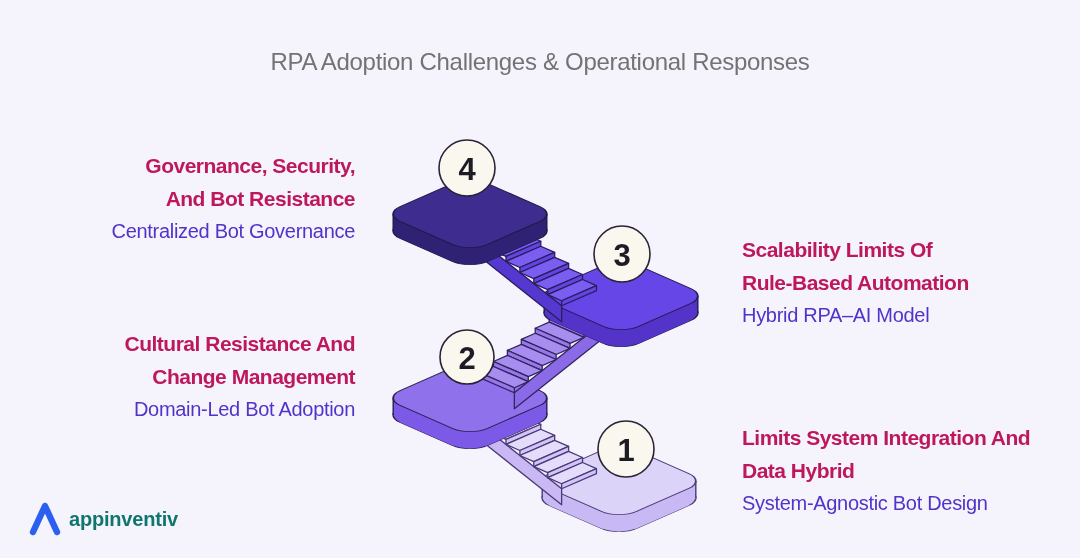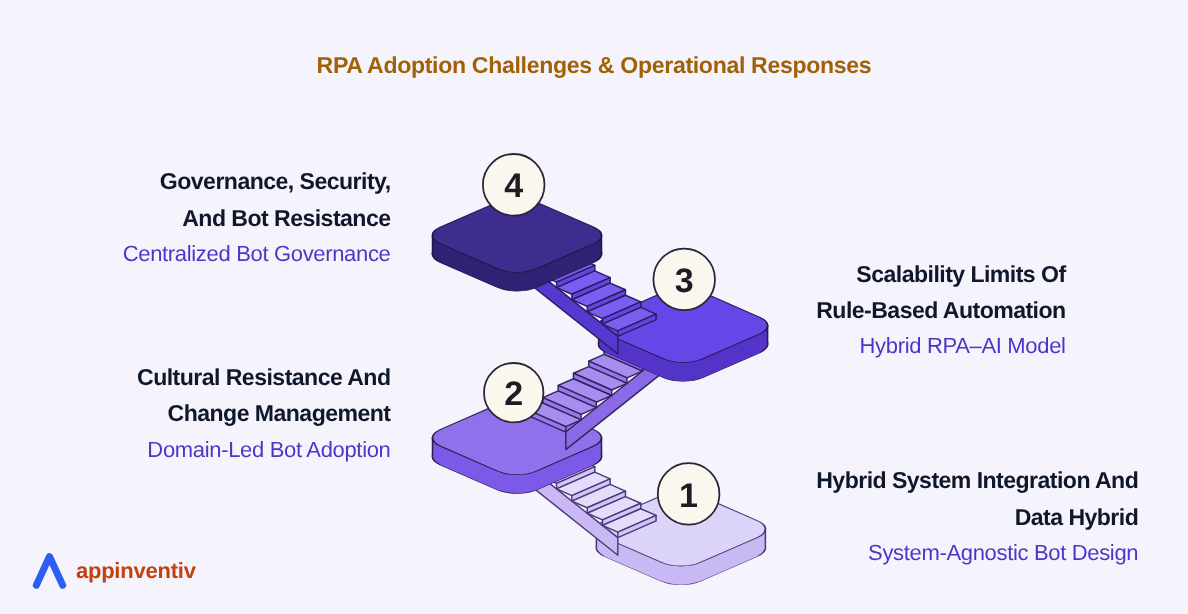--- a/index.html
+++ b/index.html
@@ -3,31 +3,31 @@
 <meta charset="utf-8">
 <style>
   html,body{margin:0;padding:0;}
   .canvas{
     position:relative;width:1080px;height:558px;overflow:hidden;
     background:#f5f3fc;
     font-family:"Liberation Sans",sans-serif;
   }
   .title{
     position:absolute;top:48px;left:0;right:0;margin:0;
-    text-align:center;font-size:21px;font-weight:700;letter-spacing:-0.3px;
-    color:#a16207;
+    text-align:center;font-size:24px;font-weight:400;letter-spacing:-0.3px;
+    color:#737373;
   }
   .label{position:absolute;}
   .left-col{right:725px;text-align:right;}
-  .right-col{left:742px;text-align:right;}
-  .ch{font-size:21px;font-weight:700;color:#0f172a;line-height:33px;letter-spacing:-0.5px;}
+  .right-col{left:742px;text-align:left;}
+  .ch{font-size:21px;font-weight:700;color:#be185d;line-height:33px;letter-spacing:-0.5px;}
   .resp{font-size:20px;font-weight:400;color:#5233c8;line-height:33px;letter-spacing:-0.3px;}
   .stairs{position:absolute;left:370px;top:125px;width:360px;height:420px;}
   .logo{position:absolute;left:28px;top:502px;display:flex;align-items:center;}
-  .logo-text{font-size:20px;font-weight:600;color:#c2410c;letter-spacing:-0.2px;margin-left:7px;}
+  .logo-text{font-size:20px;font-weight:600;color:#0f766e;letter-spacing:-0.2px;margin-left:7px;}
   .badge-num{font-size:31px;font-weight:700;fill:#1d1b24;}
 </style>
 </head>
 <body>
 
 <div class="canvas">
 
   <h1 class="title">RPA Adoption Challenges &amp; Operational Responses</h1>
 
   <div class="label left-col" style="top:149px">
@@ -42,21 +42,21 @@
     <div class="resp">Hybrid RPA–AI Model</div>
   </div>
 
   <div class="label left-col" style="top:327px">
     <div class="ch">Cultural Resistance And</div>
     <div class="ch">Change Management</div>
     <div class="resp">Domain-Led Bot Adoption</div>
   </div>
 
   <div class="label right-col" style="top:421px">
-    <div class="ch">Hybrid System Integration And</div>
+    <div class="ch">Limits System Integration And</div>
     <div class="ch">Data Hybrid</div>
     <div class="resp">System-Agnostic Bot Design</div>
   </div>
 
   <svg class="stairs" viewBox="370 125 360 420" aria-hidden="true">
     <g class="platform">
         <rect x="-50" y="-50" width="100" height="100" rx="20" transform="matrix(0.87,0.38,-0.87,0.38,619,498)" fill="#c8b8f3" stroke="#4a3a78" stroke-width="1.4"></rect>
         <path d="M542.2,481L549.4,488.6L601.6,511.4L619,514.6L636.4,511.4L688.6,488.6L695.8,481L695.8,498L688.6,505.6L636.4,528.4L619,531.6L601.6,528.4L549.4,505.6L542.2,498Z" fill="#c8b8f3"></path>
         <path d="M542.2,481v17M695.8,481v17" stroke="#4a3a78" stroke-width="1.4" fill="none"></path>
         <rect x="-50" y="-50" width="100" height="100" rx="20" transform="matrix(0.87,0.38,-0.87,0.38,619,481)" fill="#dcd3f9" stroke="#4a3a78" stroke-width="1.4"></rect>

